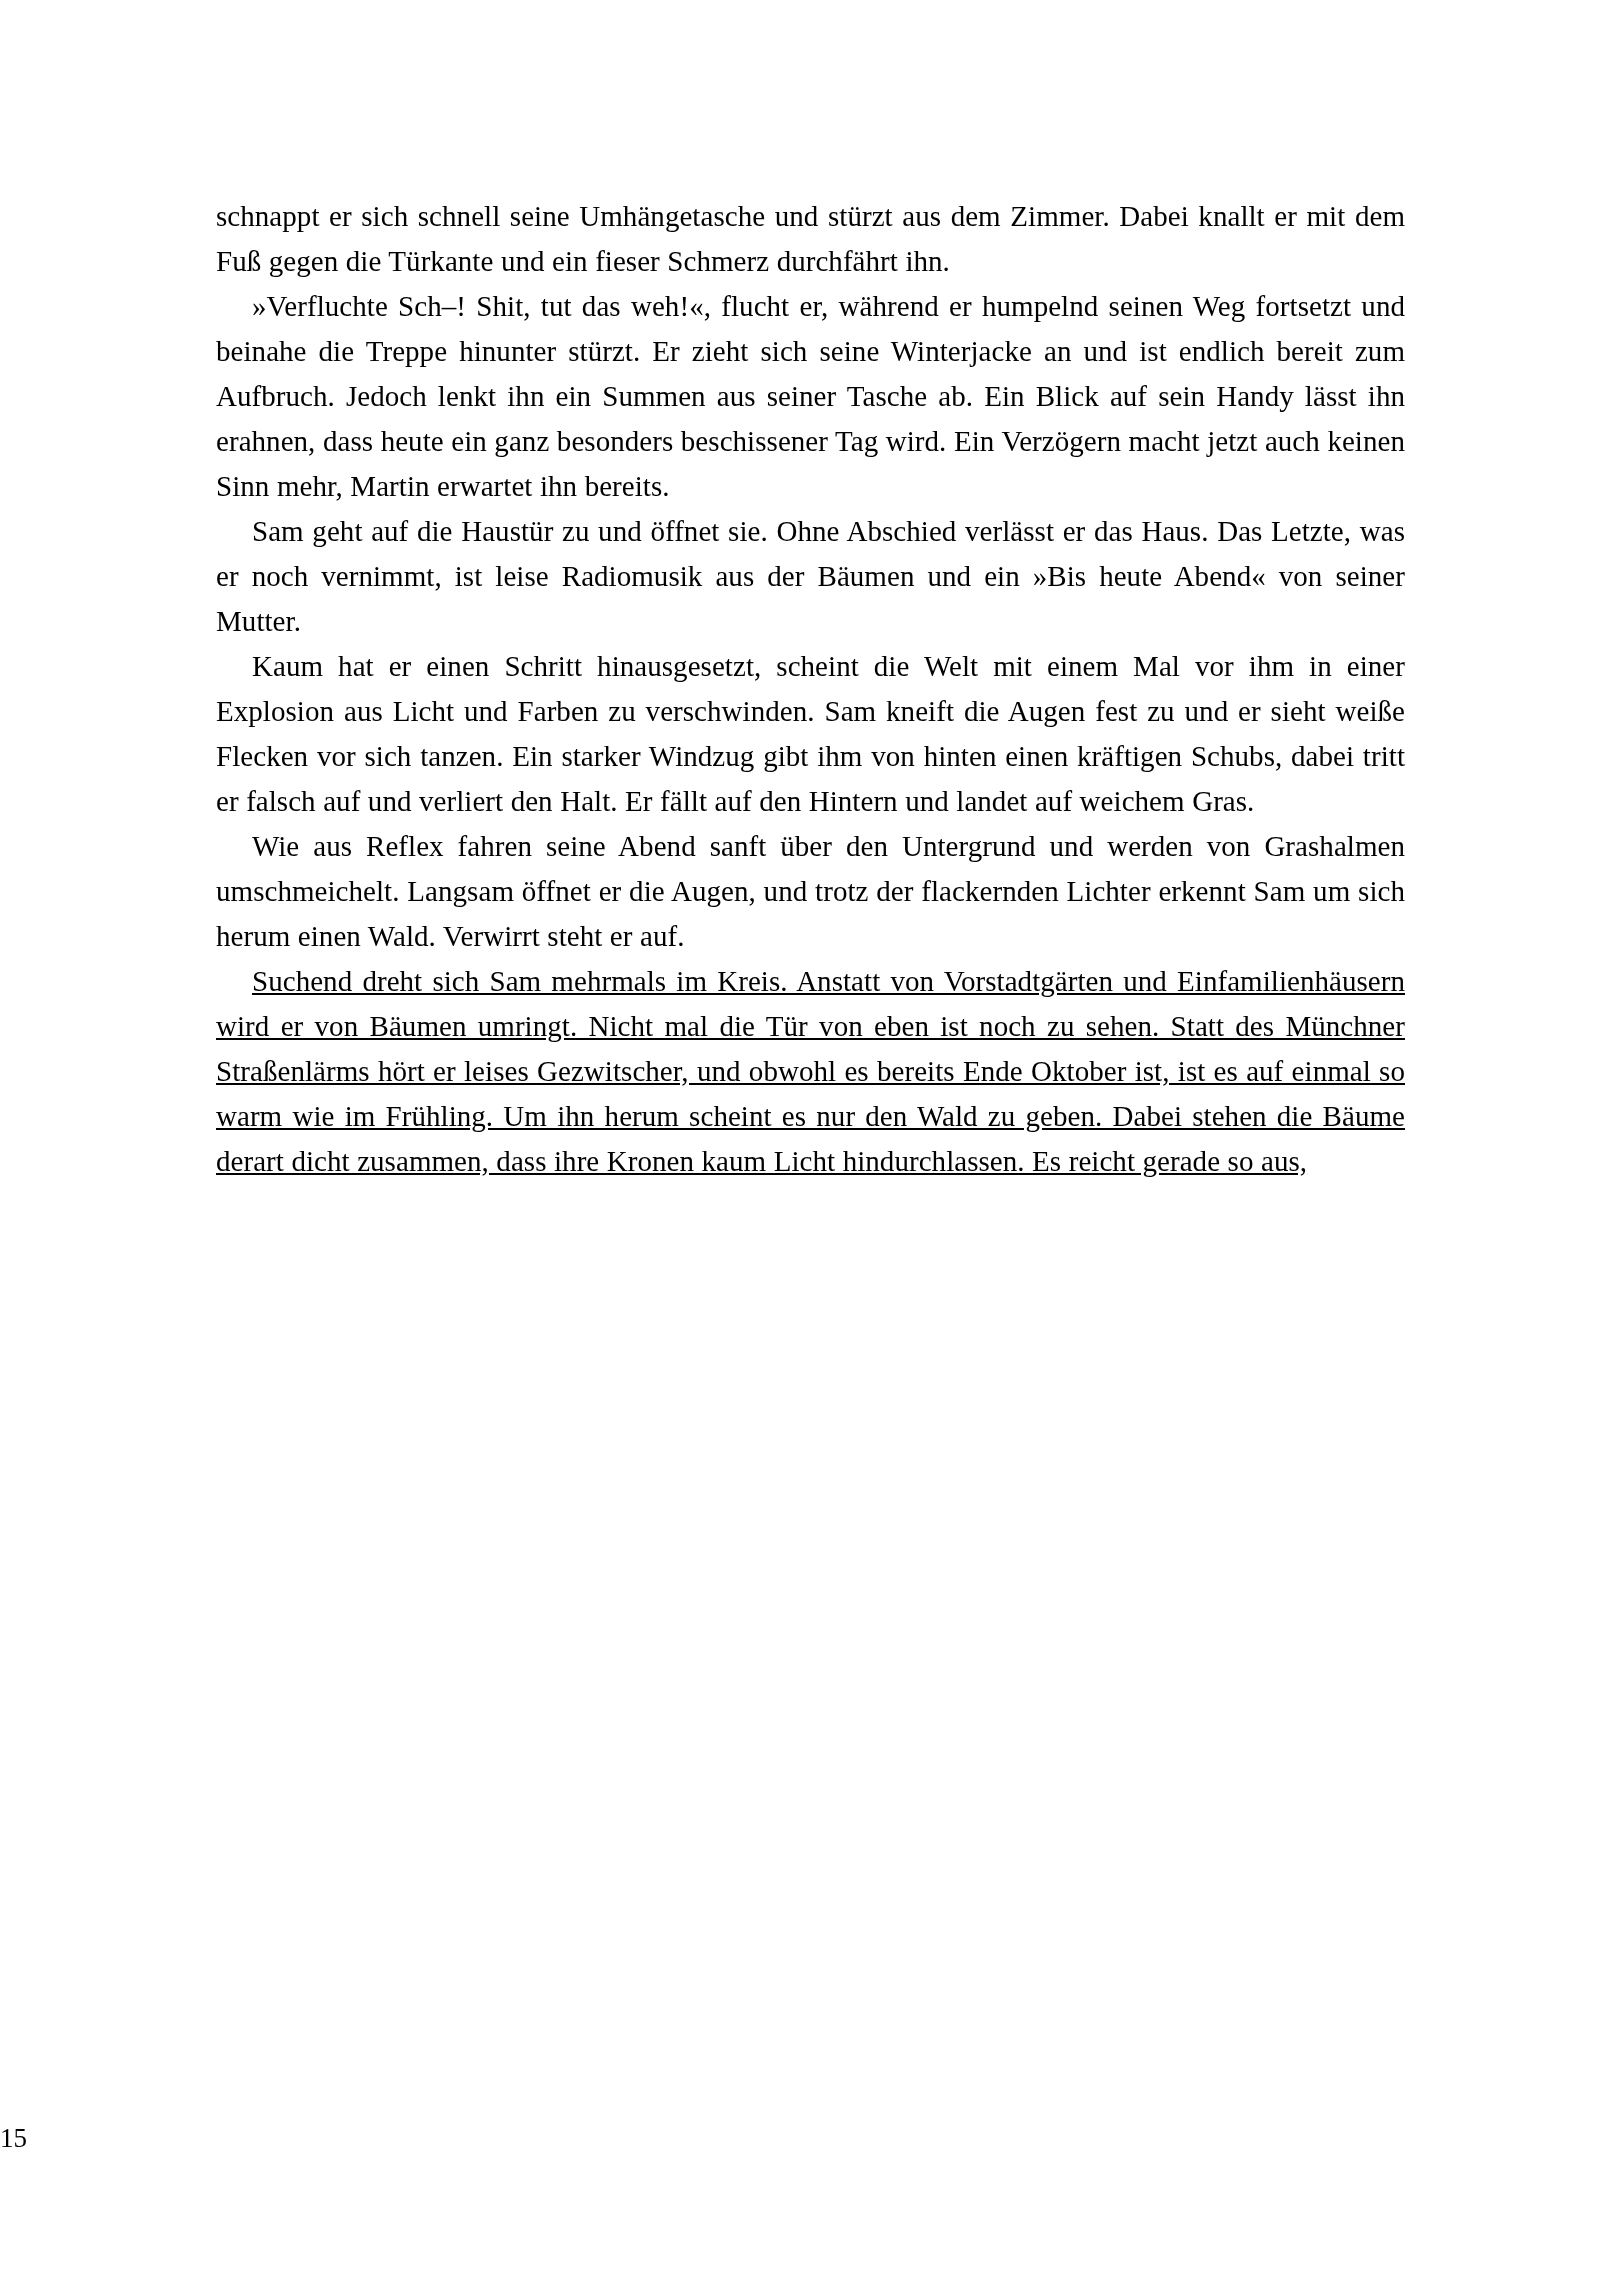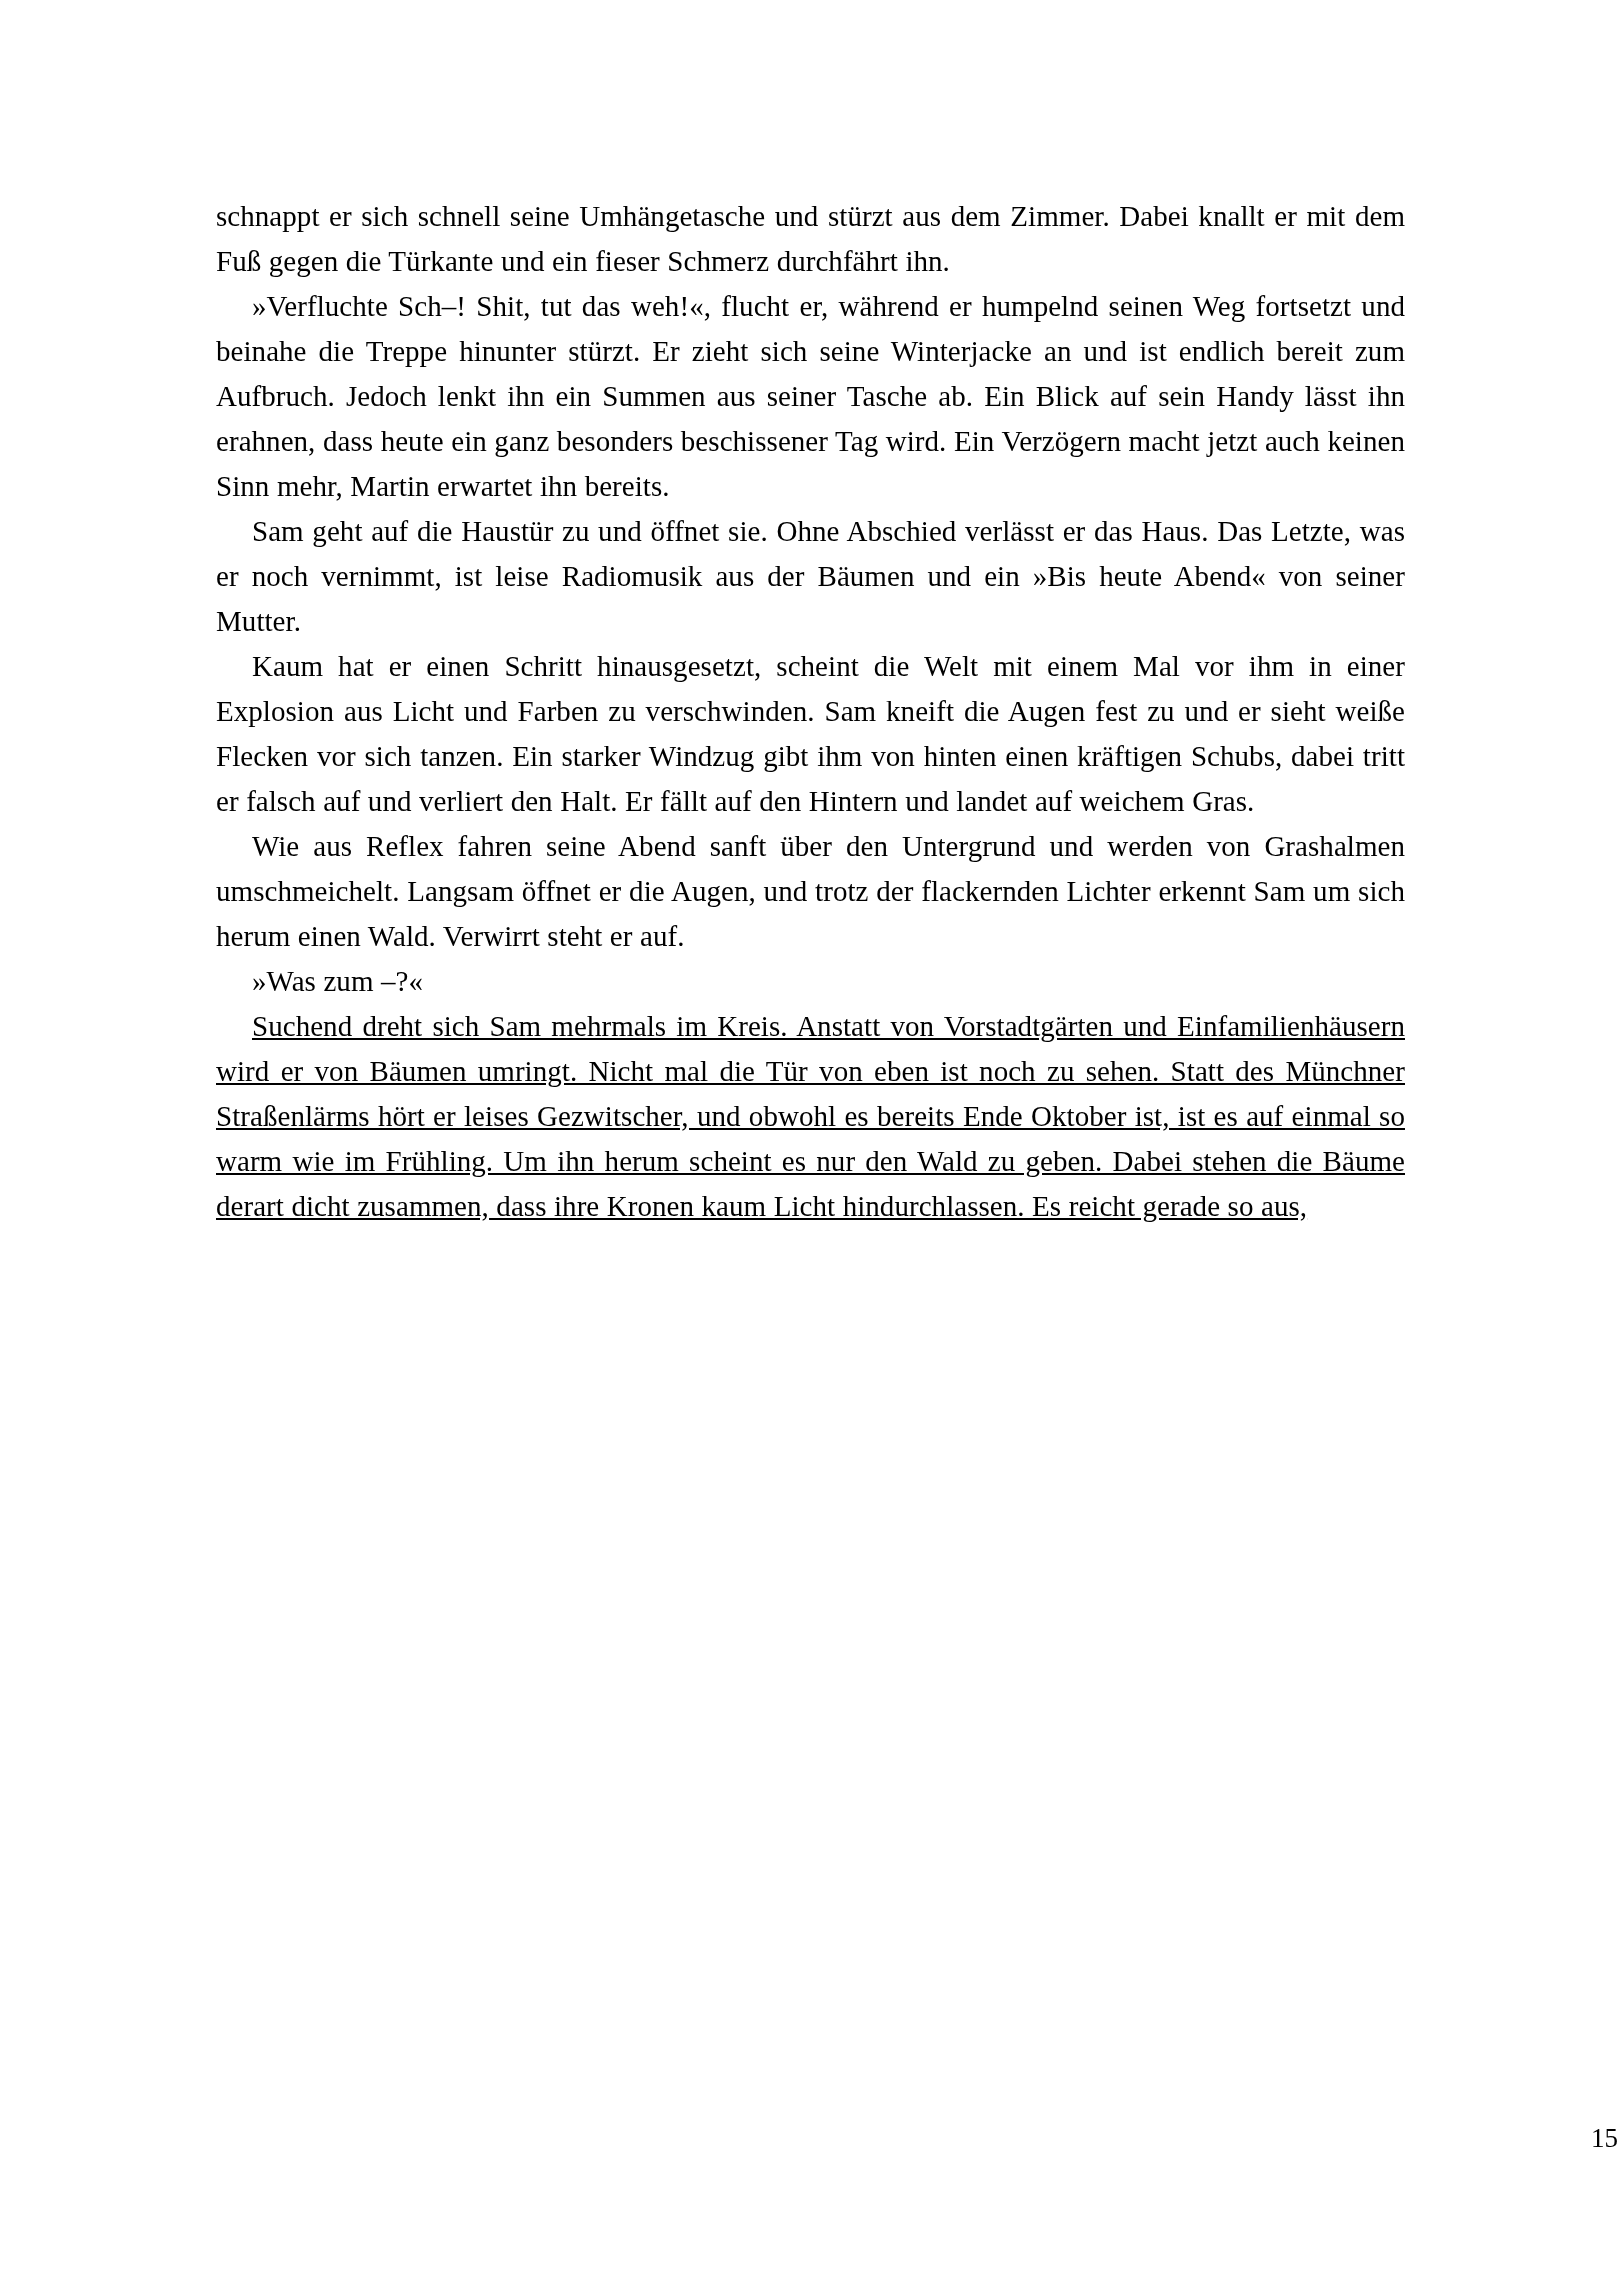--- a/index.html
+++ b/index.html
@@ -45,37 +45,36 @@
   }
   p.para:last-child {
     text-align-last: left;
     text-decoration: underline;
   }
   .folio {
     position: absolute;
     left: 0;
     top: 2122px;
     width: 1618px;
-    text-align: right;
+    text-align: left;
     font-size: 27px;
     line-height: 32px;
     font-family: "Liberation Serif", "DejaVu Serif", serif;
   }
 </style>
 </head>
 <body>
 
 <div class="page">
 
   <div class="text-block">
     <p class="para">schnappt er sich schnell seine Umhängetasche und stürzt aus dem Zimmer. Dabei knallt er mit dem Fuß gegen die Türkante und ein fieser Schmerz durchfährt ihn.</p>
     <p class="para indent">»Verfluchte Sch–! Shit, tut das weh!«, flucht er, während er humpelnd seinen Weg fortsetzt und beinahe die Treppe hinunter stürzt. Er zieht sich seine Winterjacke an und ist endlich bereit zum Aufbruch. Jedoch lenkt ihn ein Summen aus seiner Tasche ab. Ein Blick auf sein Handy lässt ihn erahnen, dass heute ein ganz besonders beschissener Tag wird. Ein Verzögern macht jetzt auch keinen Sinn mehr, Martin erwartet ihn bereits.</p>
     <p class="para indent">Sam geht auf die Haustür zu und öffnet sie. Ohne Abschied verlässt er das Haus. Das Letzte, was er noch vernimmt, ist leise Radiomusik aus der Bäumen und ein »Bis heute Abend« von seiner Mutter.</p>
     <p class="para indent">Kaum hat er einen Schritt hinausgesetzt, scheint die Welt mit einem Mal vor ihm in einer Explosion aus Licht und Farben zu verschwinden. Sam kneift die Augen fest zu und er sieht weiße Flecken vor sich tanzen. Ein starker Windzug gibt ihm von hinten einen kräftigen Schubs, dabei tritt er falsch auf und verliert den Halt. Er fällt auf den Hintern und landet auf weichem Gras.</p>
     <p class="para indent">Wie aus Reflex fahren seine Abend sanft über den Untergrund und werden von Grashalmen umschmeichelt. Langsam öffnet er die Augen, und trotz der flackernden Lichter erkennt Sam um sich herum einen Wald. Verwirrt steht er auf.</p>
-    <p class="para indent">»Was zum –?«</p>
     <p class="para indent">Suchend dreht sich Sam mehrmals im Kreis. Anstatt von Vorstadtgärten und Einfamilienhäusern wird er von Bäumen umringt. Nicht mal die Tür von eben ist noch zu sehen. Statt des Münchner Straßenlärms hört er leises Gezwitscher, und obwohl es bereits Ende Oktober ist, ist es auf einmal so warm wie im Frühling. Um ihn herum scheint es nur den Wald zu geben. Dabei stehen die Bäume derart dicht zusammen, dass ihre Kronen kaum Licht hindurchlassen. Es reicht gerade so aus,</p>
   </div>
 
   <div class="folio">15</div>
 
 </div>
 
 
 </body></html>

